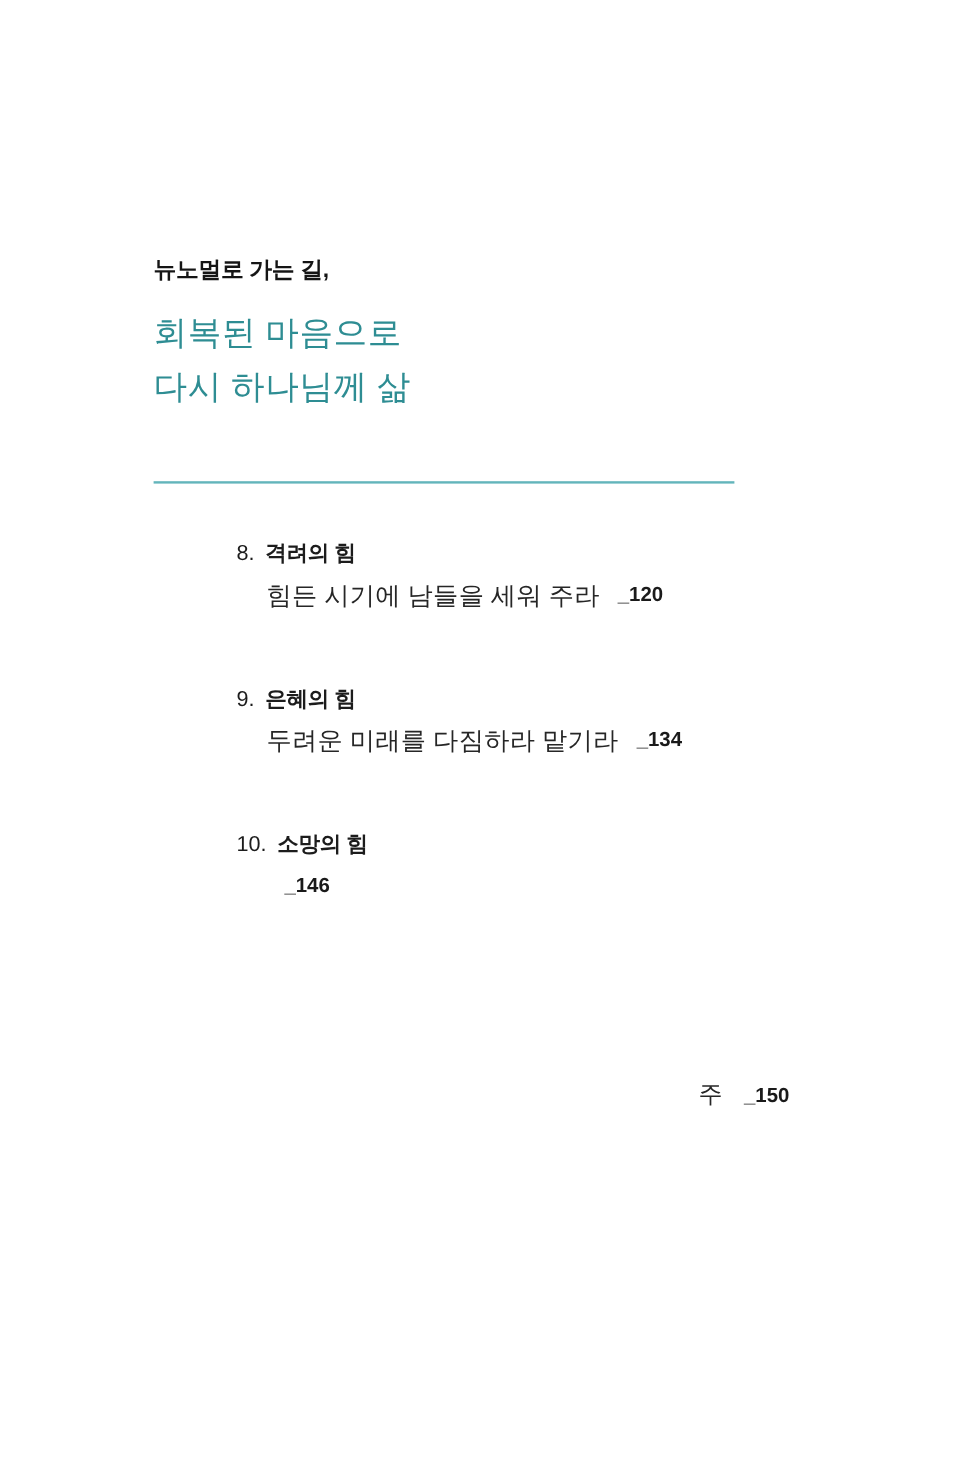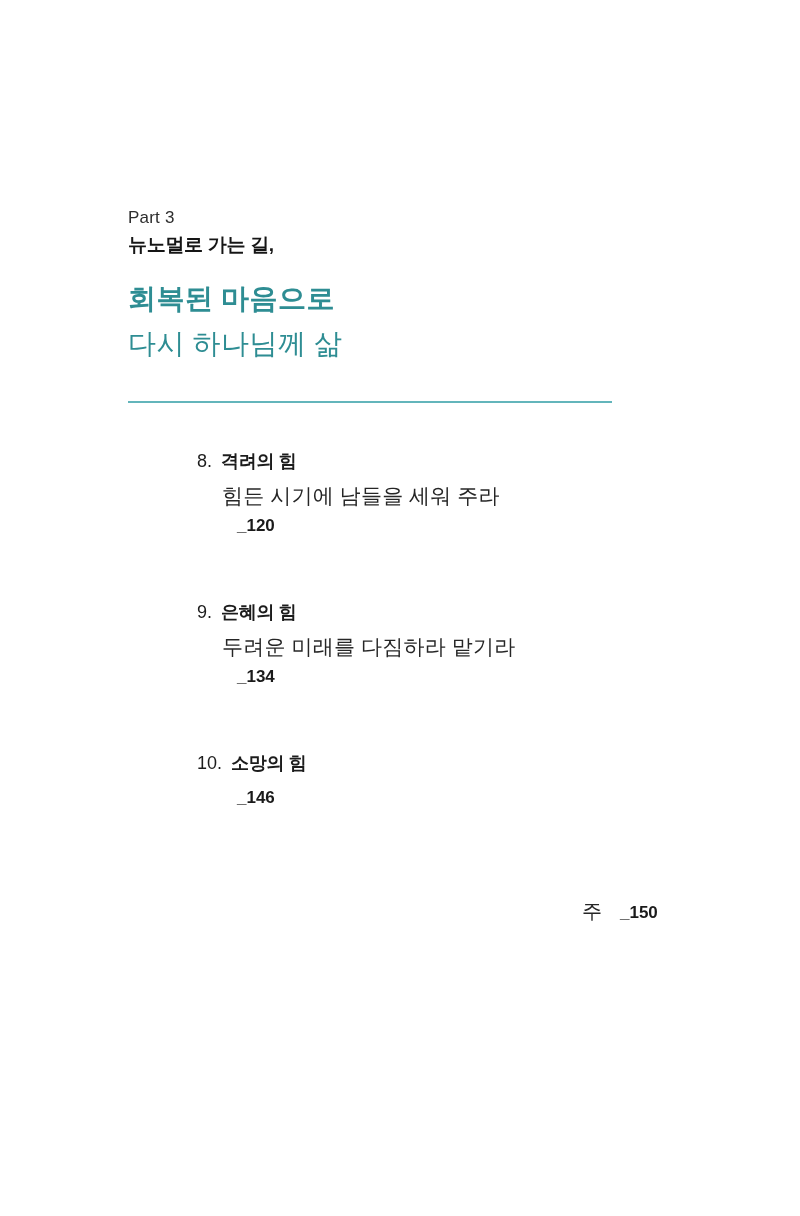--- a/index.html
+++ b/index.html
@@ -38,21 +38,20 @@
   .part-title {
     font-family: "Liberation Serif", "DejaVu Serif", serif;
     font-size: 28px;
     font-weight: 400;
     color: #2e8d93;
     letter-spacing: 0.5px;
     line-height: 45px;
   }
   .part-title.first {
     margin-top: 18px;
-    font-weight: bold;
   }
 
   
   .rule {
     position: absolute;
     left: 128px;
     top: 401px;
     width: 484px;
     height: 2px;
     background: #63b5bb;
@@ -82,25 +81,24 @@
     margin-right: 9px;
   }
   .toc-title {
     font-size: 18px;
     font-weight: 700;
     color: #1c1c1c;
     letter-spacing: -0.3px;
   }
   .toc-sub {
     display: flex;
-    align-items: flex-start;
+    align-items: flex-end;
     margin-top: 8px;
     margin-left: 25px;
     line-height: 30px;
-    flex-direction: column;
   }
   .toc-subtitle {
     font-family: "Liberation Serif", "DejaVu Serif", serif;
     font-size: 21px;
     font-weight: 400;
     color: #262626;
     letter-spacing: 0.3px;
   }
   .toc-page {
     font-size: 17px;
@@ -129,21 +127,20 @@
     color: #1a1a1a;
     margin-left: 18px;
   }
 </style>
 </head>
 <body>
 
 <div class="page">
 
   <header class="part-header">
-    <div class="part-label">Part 3</div>
     <div class="part-subtitle">뉴노멀로 가는 길,</div>
     <div class="part-title first">회복된 마음으로</div>
     <div class="part-title">다시 하나님께 삶</div>
   </header>
 
   <div class="rule"></div>
 
   <ol class="toc">
 
     <li class="toc-item">

